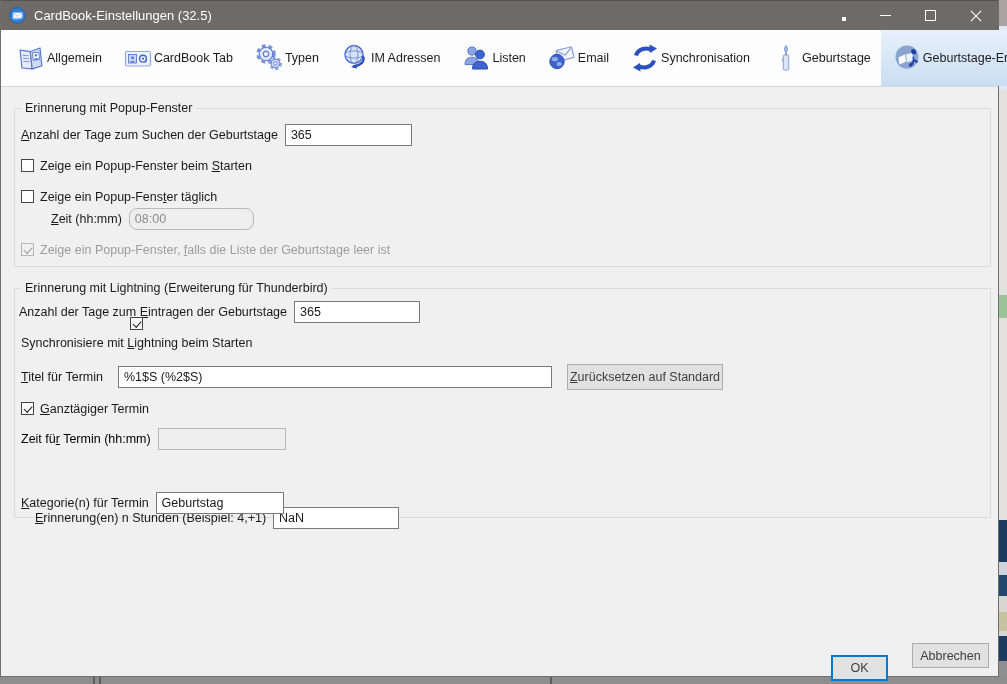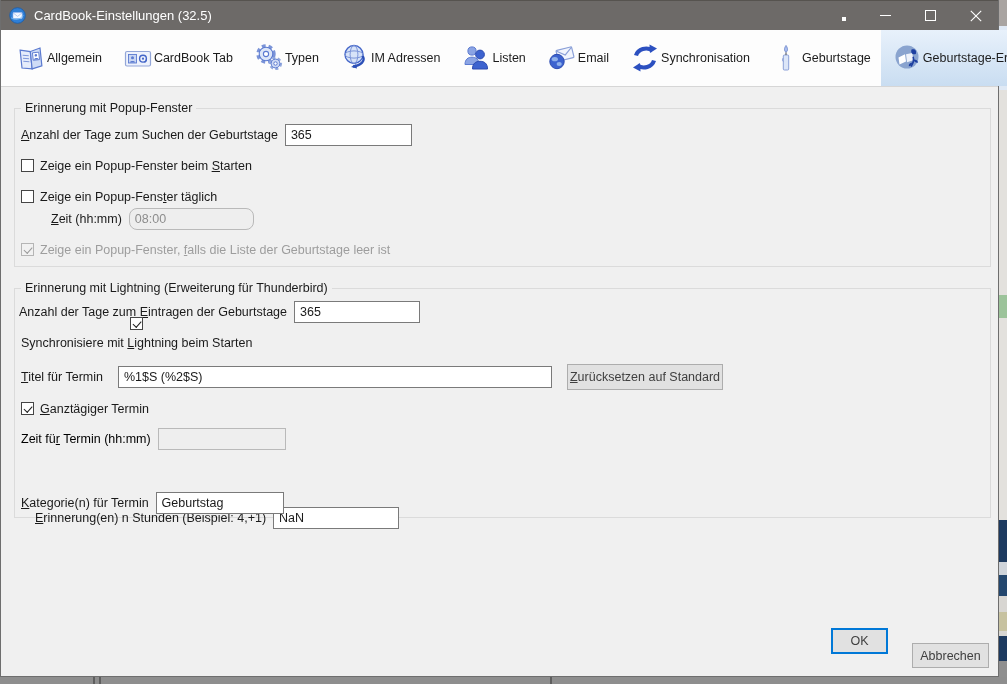--- a/index.html
+++ b/index.html
@@ -87,21 +87,21 @@
   .cbrow .cb-label { color:#1a1a1a; }
   .cbrow .cb-label.dim { color:#9d9d9d; }
 
   .btn {
     background:#e1e1e1; border:1px solid #adadad; font-family:"Liberation Sans", sans-serif;
     font-size:12.5px; color:#404040; padding:3px 2px; height:26px; cursor:default;
   }
   .btn.default { border:2px solid #0078d7; }
 
   .footer-btn { position:absolute; }
-  #ok-btn { left:830px; top:541px; width:57px; height:26px; }
+  #ok-btn { left:830px; top:568px; width:57px; height:26px; }
   #cancel-btn { left:911px; top:556px; width:77px; height:25px; }
 
   u { text-decoration:underline; }
 </style>
 </head>
 <body>
 
 <div class="side-sliver">
   <div style="height:26px;background:#a9a4a1"></div>
   <div style="height:64px;background:#dfe9f5"></div>

